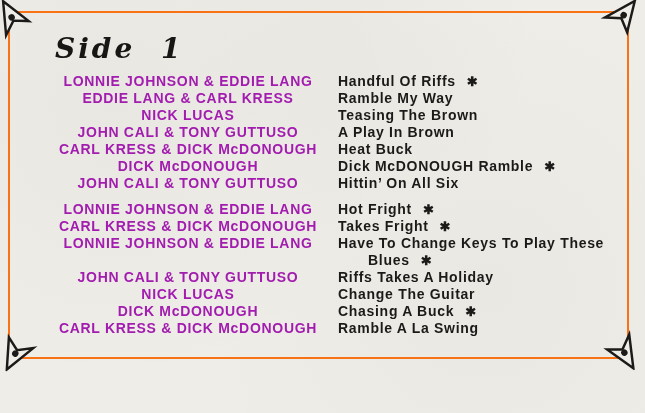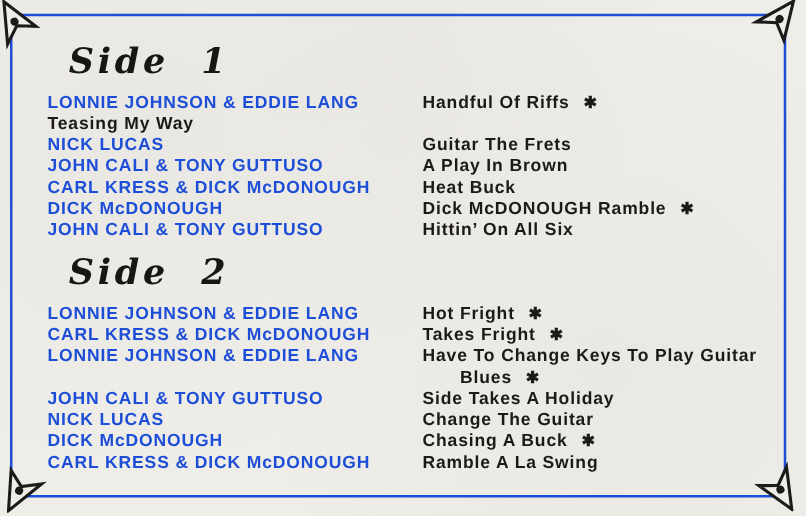--- a/index.html
+++ b/index.html
@@ -17,22 +17,22 @@
       radial-gradient(circle at 75% 70%, rgba(125,120,110,0.045), transparent 50%),
       radial-gradient(circle at 55% 10%, rgba(125,120,110,0.04), transparent 35%);
     font-family: "Liberation Sans", sans-serif;
     color: #1b1b1b;
   }
   .frame {
     position: absolute;
     left: 8px;
     top: 11px;
     width: 621px;
-    height: 387px;
-    border: 2px solid #1d4ed8;
+    height: 348px;
+    border: 2px solid #f97316;
     box-sizing: border-box;
   }
   .corner {
     position: absolute;
     width: 38px;
     height: 38px;
     z-index: 3;
   }
   .corner svg { display: block; width: 100%; height: 100%; }
   .corner.tl { left: -17px; top: -16px; transform: rotate(-28deg); }
@@ -61,21 +61,22 @@
     display: flex;
     align-items: flex-start;
     font-size: 14px;
     font-weight: bold;
     line-height: 17px;
     letter-spacing: 0.7px;
   }
   .artist {
     flex: none;
     width: 300px;
-    color: #1d4ed8;
+    color: #a21caf;
+    text-align: center;
   }
   .title {
     flex: none;
     width: 288px;
     padding-left: 30px;
     text-indent: -30px;
     color: #1b1a19;
   }
   .title-text { white-space: pre-line; }
   .star {
@@ -116,25 +117,26 @@
 
   <section>
     <h1 class="side-heading heading-1">Side 1</h1>
     <div class="tracks">
 
       <div class="row">
         <span class="artist">LONNIE JOHNSON &amp; EDDIE LANG</span>
         <span class="title"><span class="title-text">Handful Of Riffs</span><span class="star">✱</span></span>
       </div>
       <div class="row">
-        <span class="title"><span class="title-text">Teasing My Way</span><span class="star"></span></span>
+        <span class="artist">EDDIE LANG &amp; CARL KRESS</span>
+        <span class="title"><span class="title-text">Ramble My Way</span><span class="star"></span></span>
       </div>
       <div class="row">
         <span class="artist">NICK LUCAS</span>
-        <span class="title"><span class="title-text">Guitar The Frets</span><span class="star"></span></span>
+        <span class="title"><span class="title-text">Teasing The Brown</span><span class="star"></span></span>
       </div>
       <div class="row">
         <span class="artist">JOHN CALI &amp; TONY GUTTUSO</span>
         <span class="title"><span class="title-text">A Play In Brown</span><span class="star"></span></span>
       </div>
       <div class="row">
         <span class="artist">CARL KRESS &amp; DICK McDONOUGH</span>
         <span class="title"><span class="title-text">Heat Buck</span><span class="star"></span></span>
       </div>
       <div class="row">
@@ -143,39 +145,38 @@
       </div>
       <div class="row">
         <span class="artist">JOHN CALI &amp; TONY GUTTUSO</span>
         <span class="title"><span class="title-text">Hittin’ On All Six</span><span class="star"></span></span>
       </div>
 
     </div>
   </section>
 
   <section>
-    <h1 class="side-heading heading-2">Side 2</h1>
     <div class="tracks">
 
       <div class="row">
         <span class="artist">LONNIE JOHNSON &amp; EDDIE LANG</span>
         <span class="title"><span class="title-text">Hot Fright</span><span class="star">✱</span></span>
       </div>
       <div class="row">
         <span class="artist">CARL KRESS &amp; DICK McDONOUGH</span>
         <span class="title"><span class="title-text">Takes Fright</span><span class="star">✱</span></span>
       </div>
       <div class="row">
         <span class="artist">LONNIE JOHNSON &amp; EDDIE LANG</span>
-        <span class="title"><span class="title-text">Have To Change Keys To Play Guitar
+        <span class="title"><span class="title-text">Have To Change Keys To Play These
 Blues</span><span class="star">✱</span></span>
       </div>
       <div class="row">
         <span class="artist">JOHN CALI &amp; TONY GUTTUSO</span>
-        <span class="title"><span class="title-text">Side Takes A Holiday</span><span class="star"></span></span>
+        <span class="title"><span class="title-text">Riffs Takes A Holiday</span><span class="star"></span></span>
       </div>
       <div class="row">
         <span class="artist">NICK LUCAS</span>
         <span class="title"><span class="title-text">Change The Guitar</span><span class="star"></span></span>
       </div>
       <div class="row">
         <span class="artist">DICK McDONOUGH</span>
         <span class="title"><span class="title-text">Chasing A Buck</span><span class="star">✱</span></span>
       </div>
       <div class="row">

